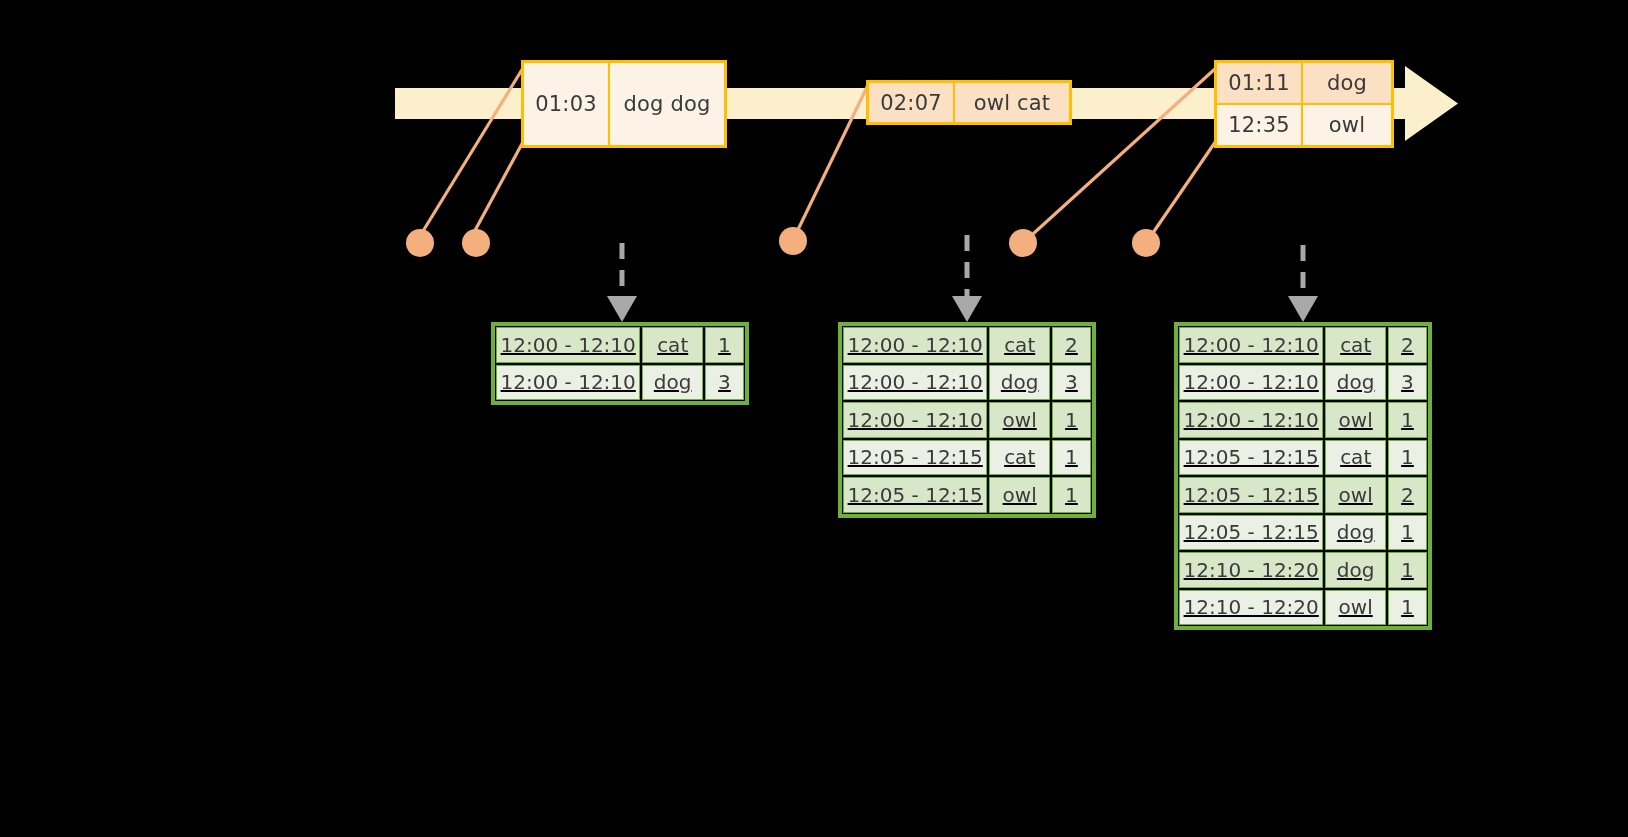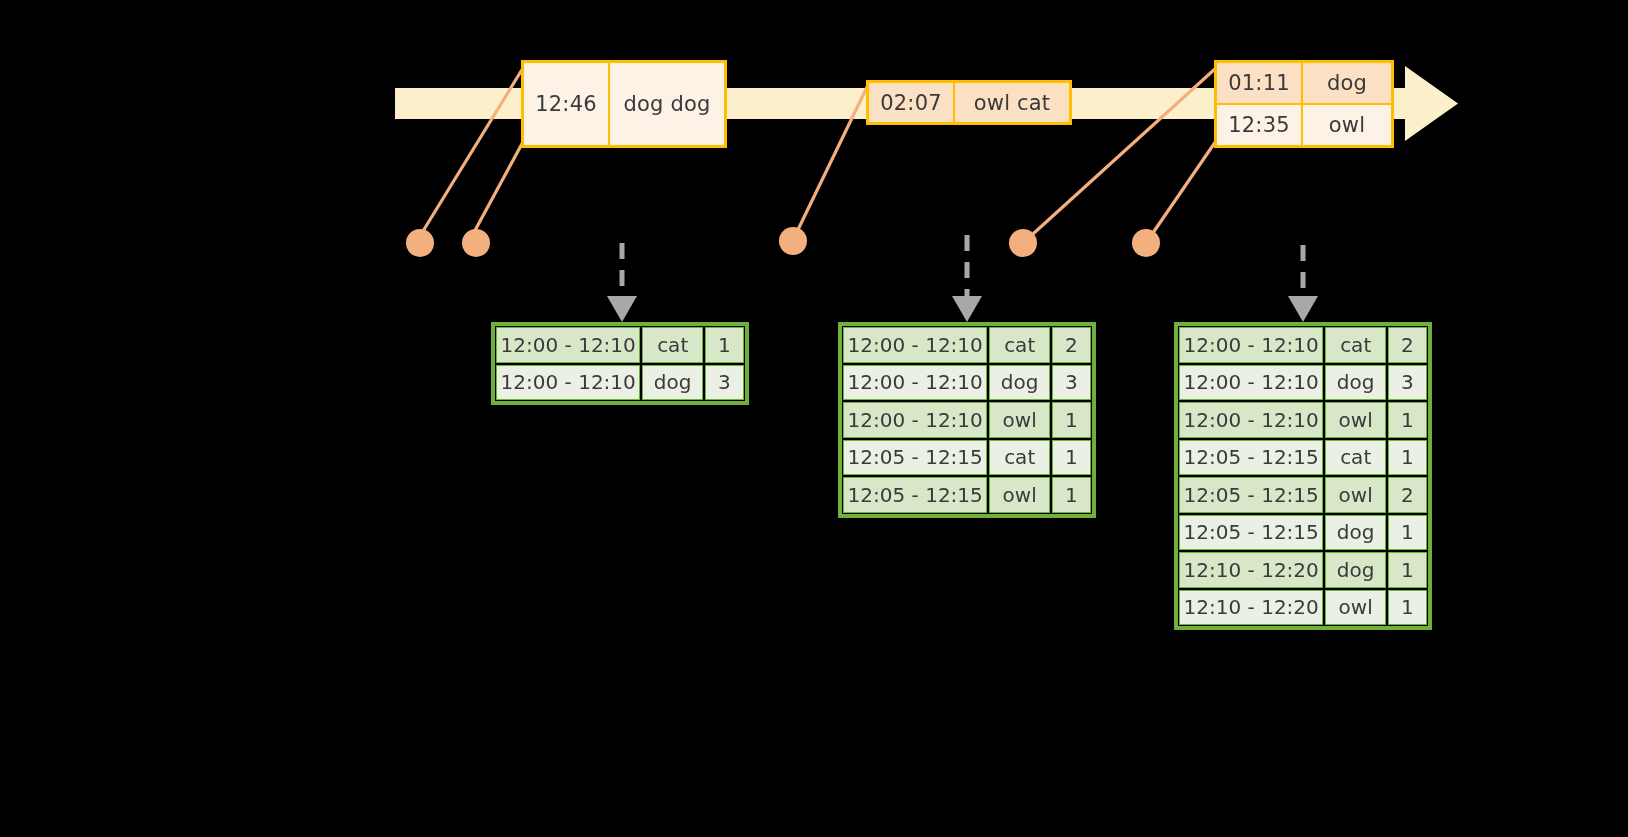--- a/index.html
+++ b/index.html
@@ -30,20 +30,21 @@
   .shade-a .evt-time,.shade-a .evt-val{background:#FBE0C4;}
   .shade-b .evt-time,.shade-b .evt-val{background:#FDF2E6;}
 
   
   .gtable{
     position:absolute;
     border:4px solid #6FB03C;
     box-sizing:border-box;
     display:flex;flex-direction:column;
     z-index:5;
+    text-decoration:underline;
   }
   .grow{display:flex;height:37.5px;}
   .gcell{
     display:flex;align-items:center;justify-content:center;
     color:#3a3a3a;font-size:20px;
     box-sizing:border-box;
     border:1px solid #6FB03C;
     margin:1px;
   }
   .odd .gcell{background:#D9E7C9;}
@@ -81,21 +82,21 @@
     </g>
     <g fill="#A8A8A8">
       <path d="M 607 296 L 637 296 L 622 322 Z"></path>
       <path d="M 952 296 L 982 296 L 967 322 Z"></path>
       <path d="M 1288 296 L 1318 296 L 1303 322 Z"></path>
     </g>
   </svg>
 
   <div class="evt" style="left:521px;top:60px;width:206px;height:88px;">
     <div class="evt-row shade-b">
-      <div class="evt-time">12:46</div>
+      <div class="evt-time">01:03</div>
       <div class="evt-val">dog dog</div>
     </div>
   </div>
 
   <div class="evt" style="left:866px;top:80px;width:206px;height:45px;">
     <div class="evt-row shade-a">
       <div class="evt-time">02:07</div>
       <div class="evt-val">owl cat</div>
     </div>
   </div>

